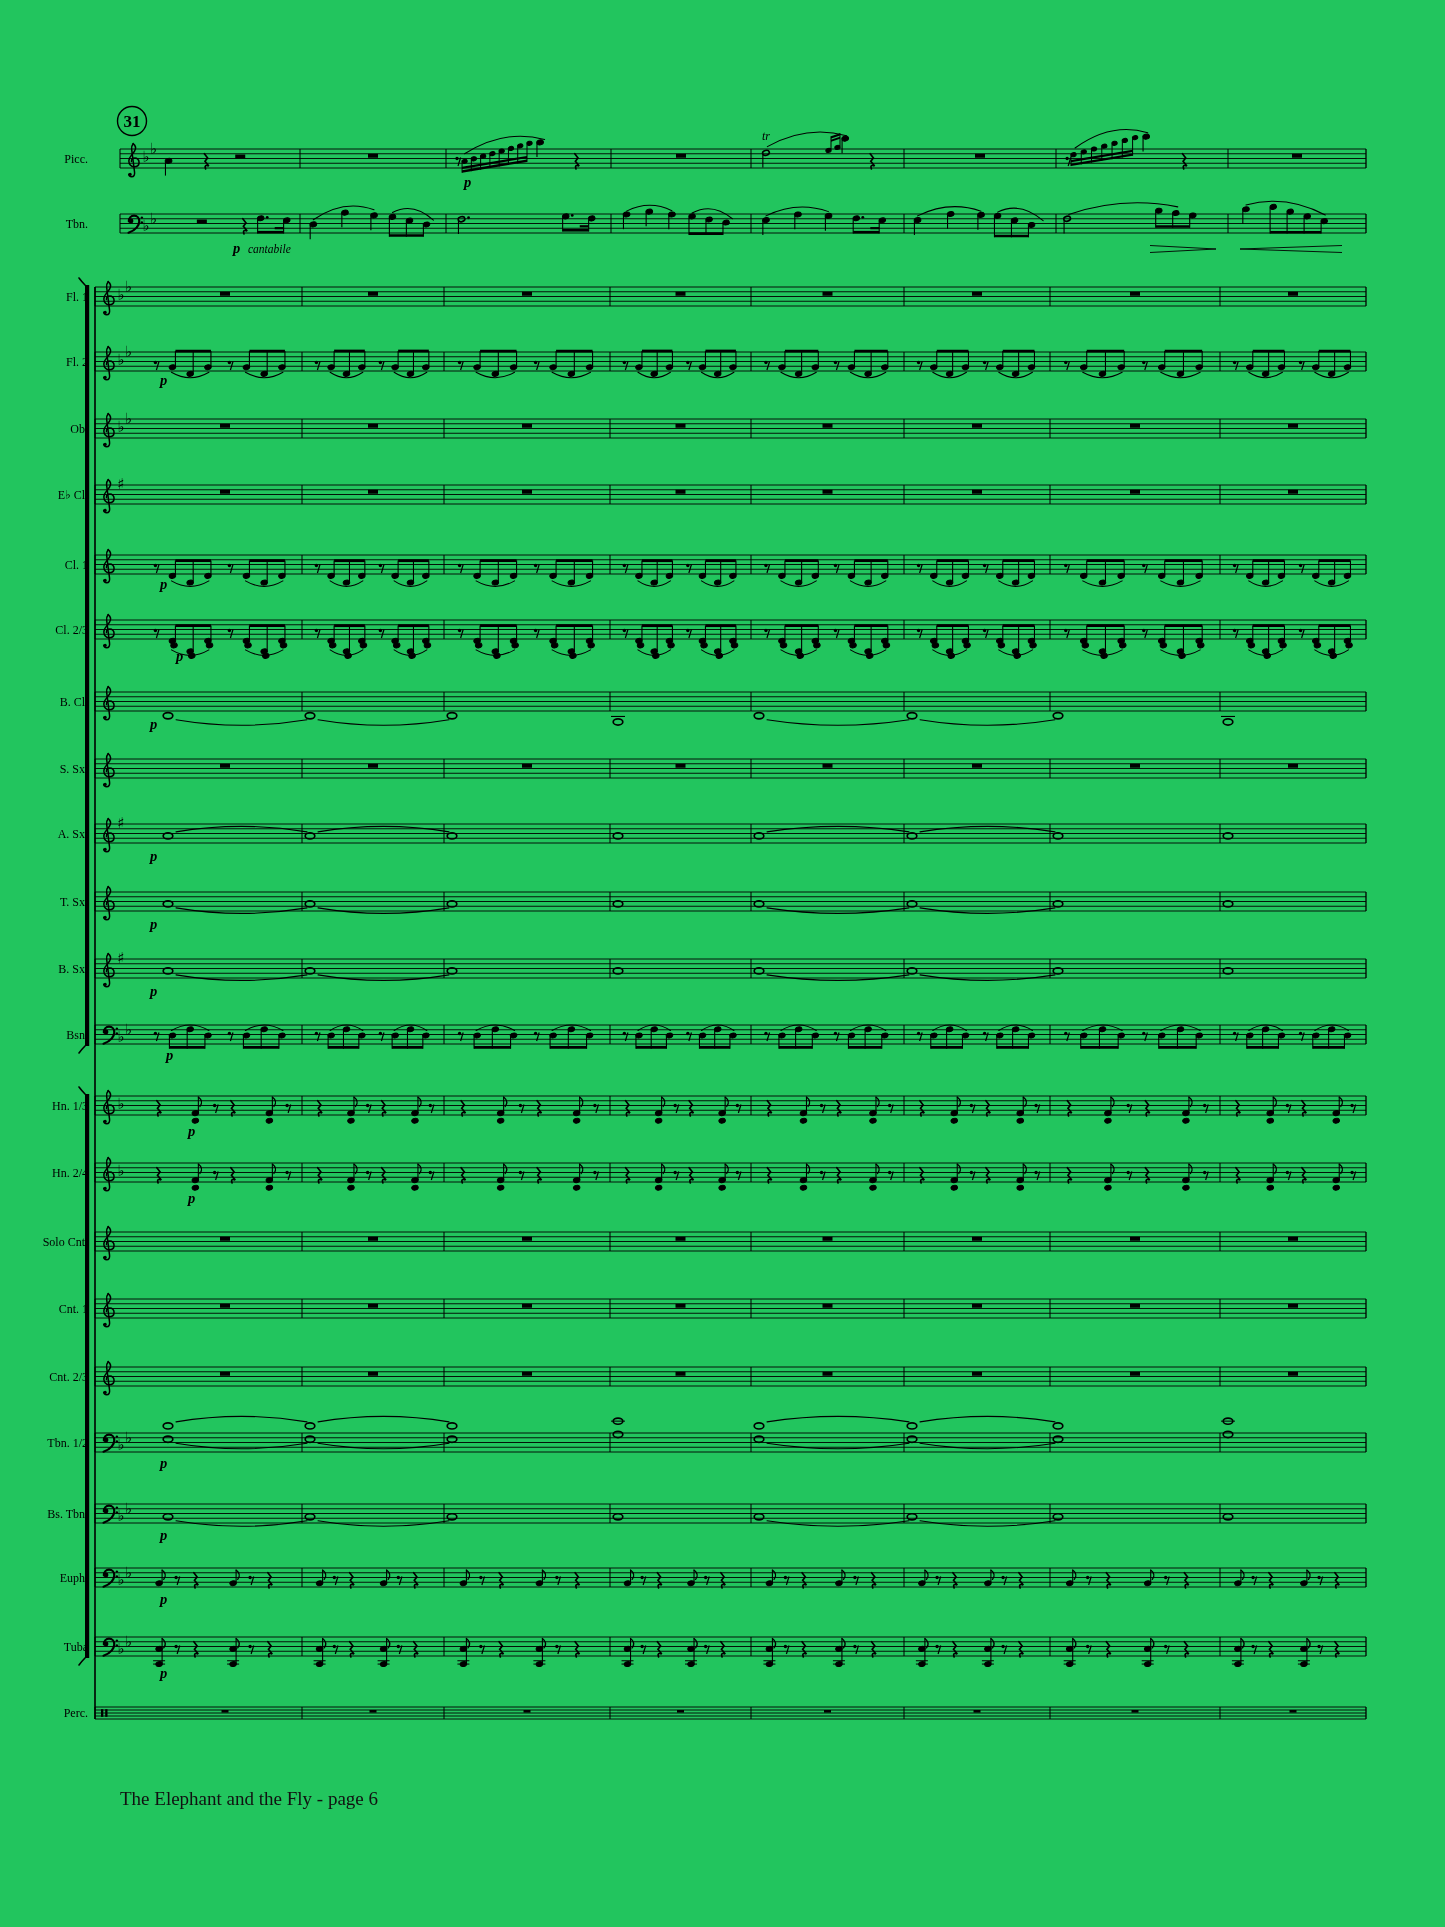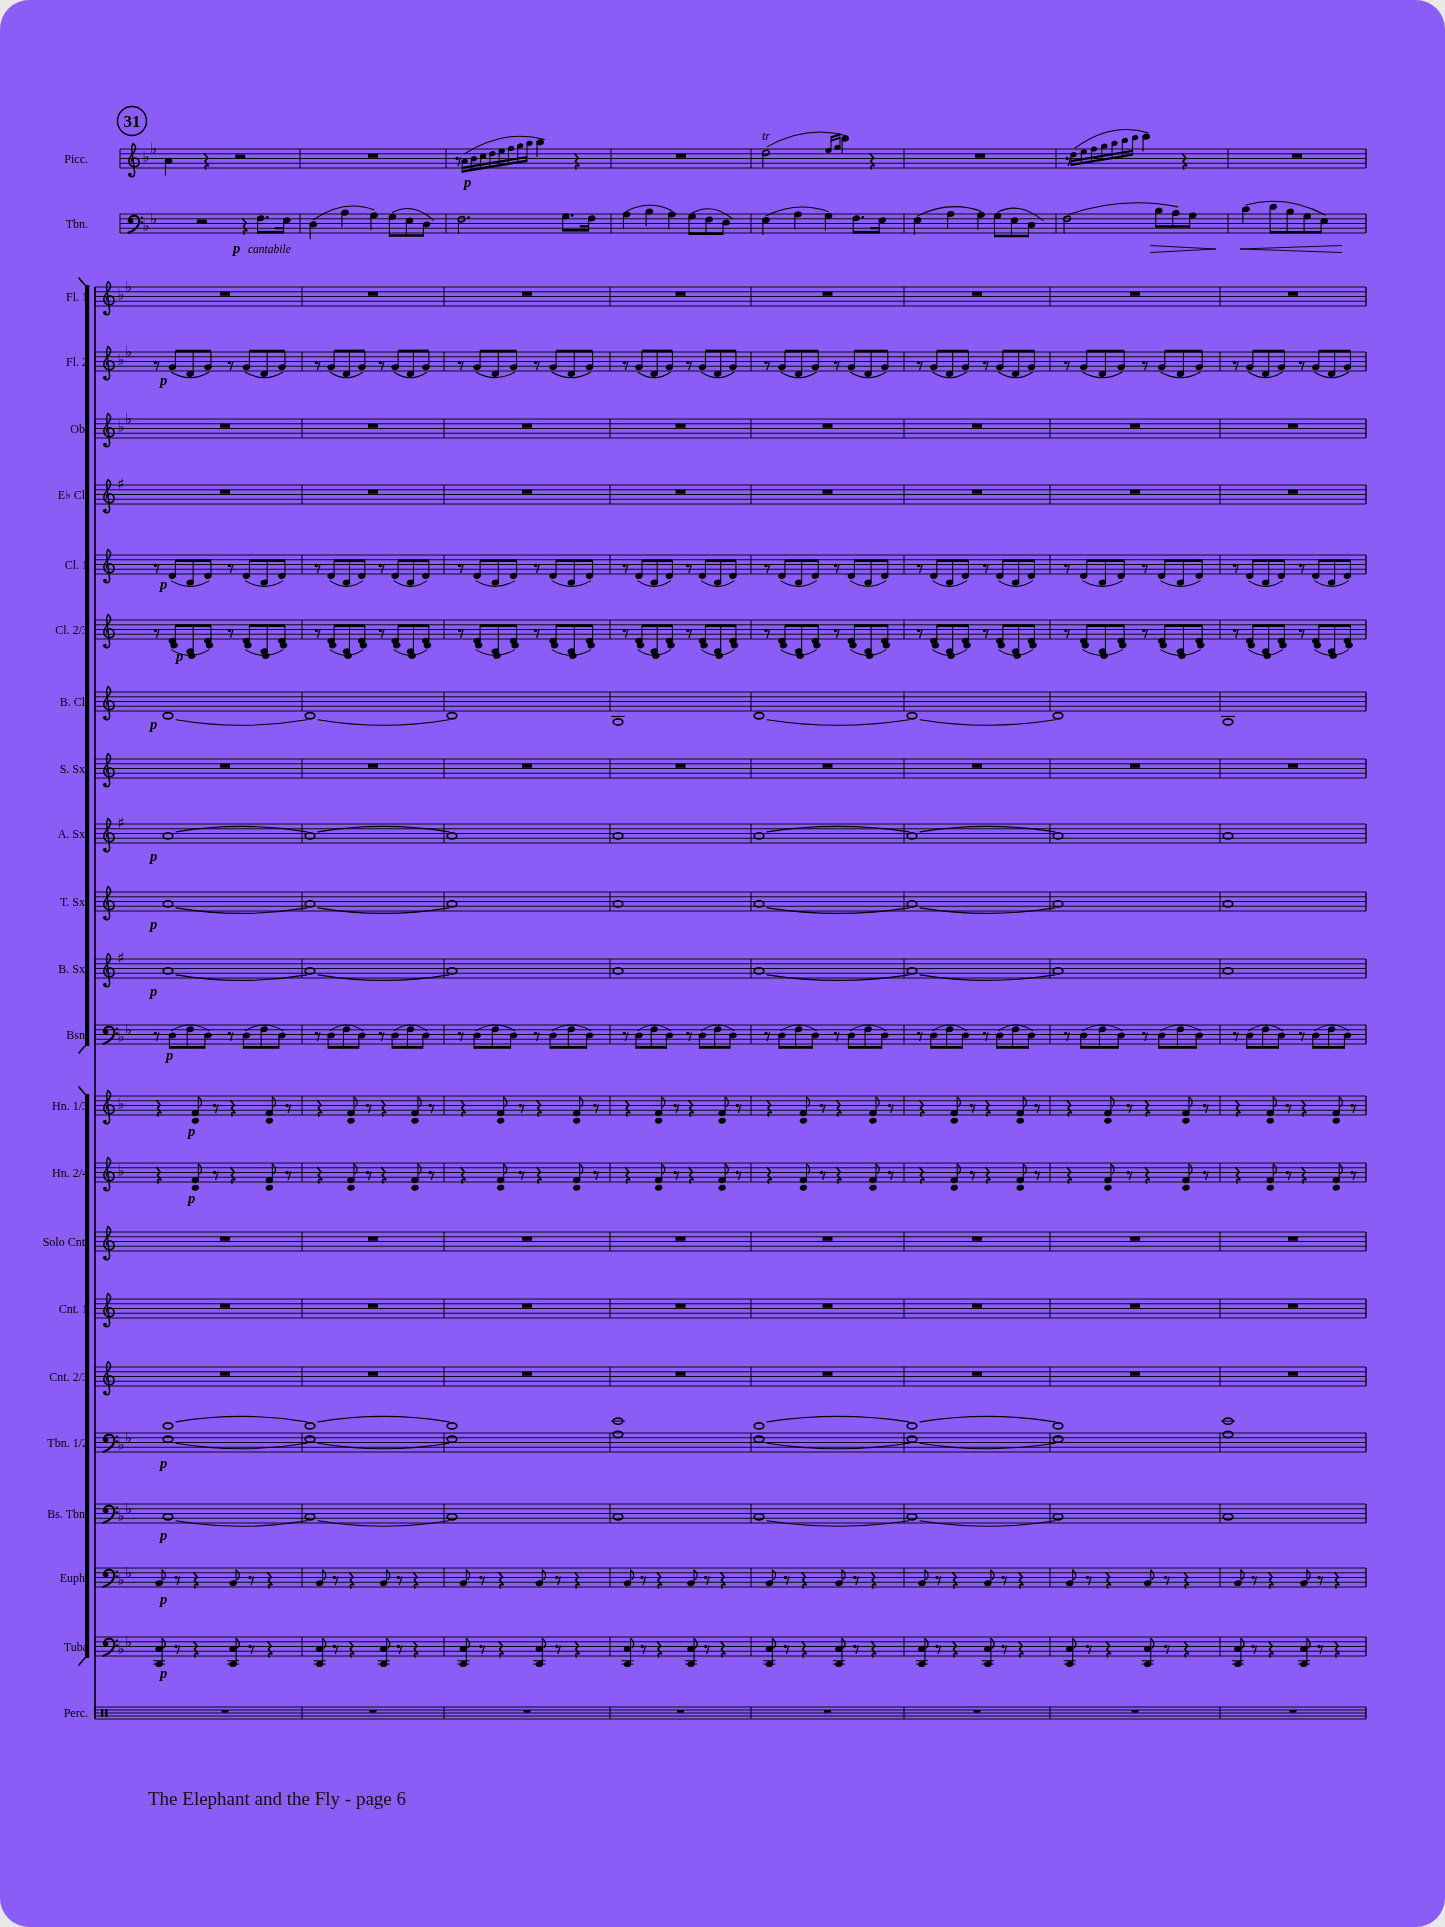--- a/index.html
+++ b/index.html
@@ -1,20 +1,20 @@
 <!DOCTYPE html>
 <html><head>
 <meta charset="utf-8">
 <style>
   html,body{margin:0;padding:0;background:#e8e8e8;}
-  .page{position:relative;width:1445px;height:1927px;background:#8b5cf6;margin:0 auto;
-        font-family:"Liberation Serif","DejaVu Serif",serif;border-radius:29px;}
+  .page{position:relative;width:1445px;height:1927px;background:#22c55e;margin:0 auto;
+        font-family:"Liberation Serif","DejaVu Serif",serif;}
   svg{position:absolute;left:0;top:0;}
   .footer{position:absolute;left:120px;top:1788px;font-size:19px;color:#111;
-          font-family:"Liberation Serif","DejaVu Serif",serif;margin-left:28px;}
+          font-family:"Liberation Serif","DejaVu Serif",serif;}
   text{fill:#000;}
 </style>
 </head>
 <body>
 
 <div class="page">
   <svg id="score" width="1445" height="1927" viewBox="0 0 1445 1927">
       <g>
         <circle cx="132" cy="121" r="14.5" fill="none" stroke="#000" stroke-width="1.4"></circle>
         <text x="132" y="127" font-size="17" font-family="&quot;Liberation Serif&quot;,&quot;DejaVu Sans&quot;,serif" font-style="normal" font-weight="bold" text-anchor="middle">31</text>

